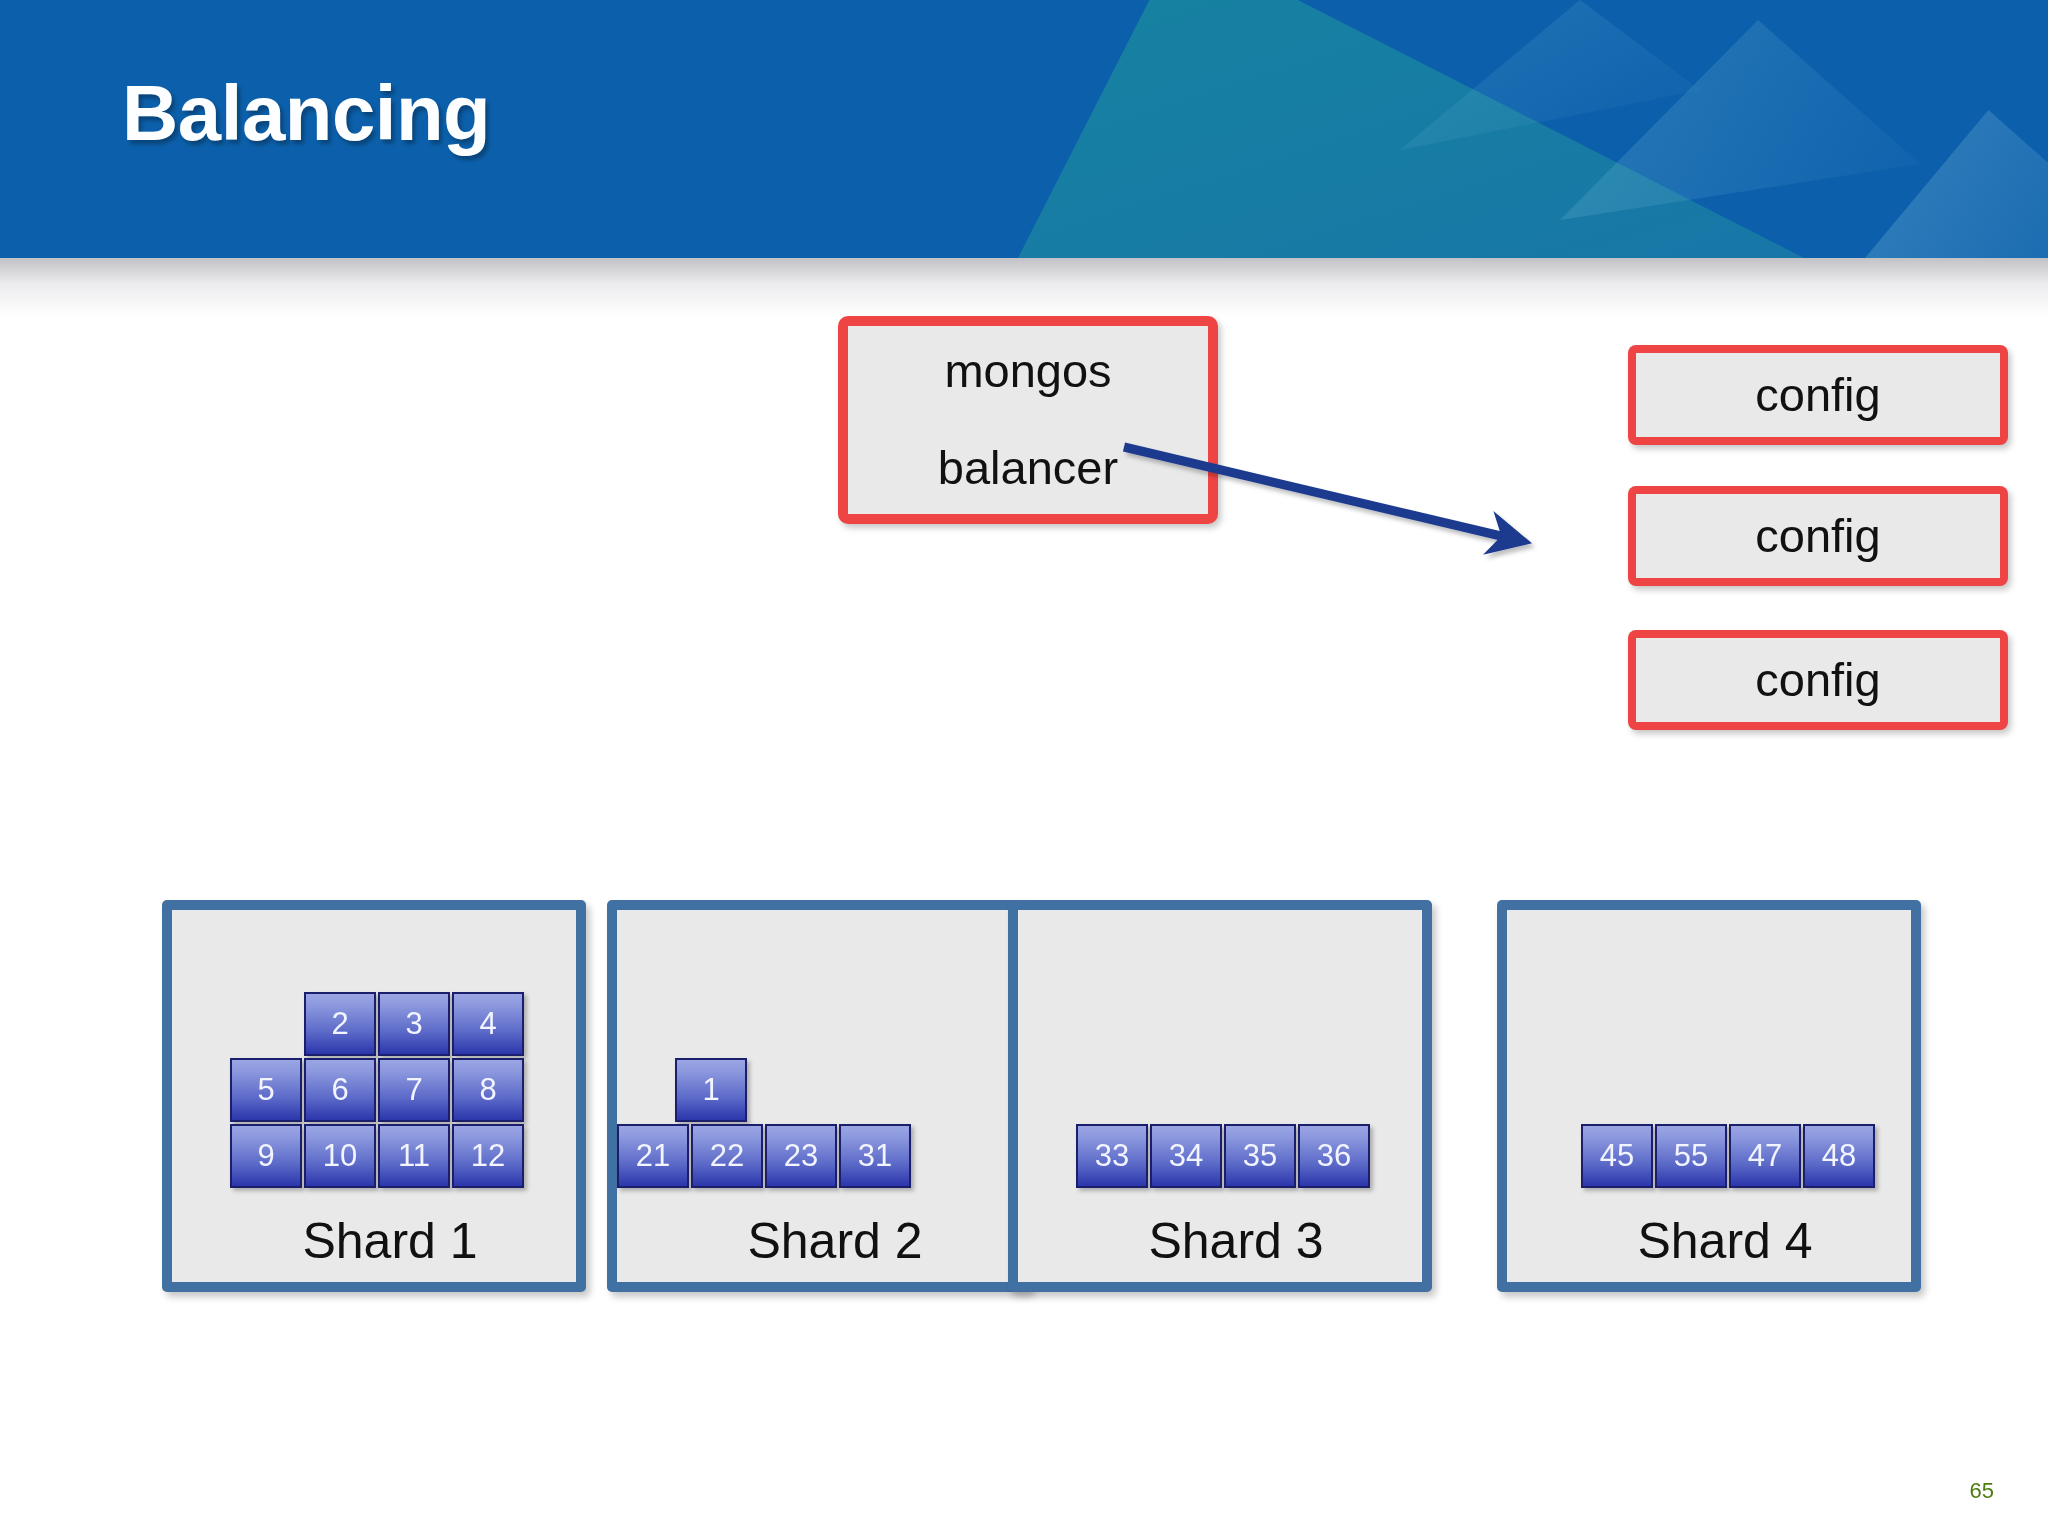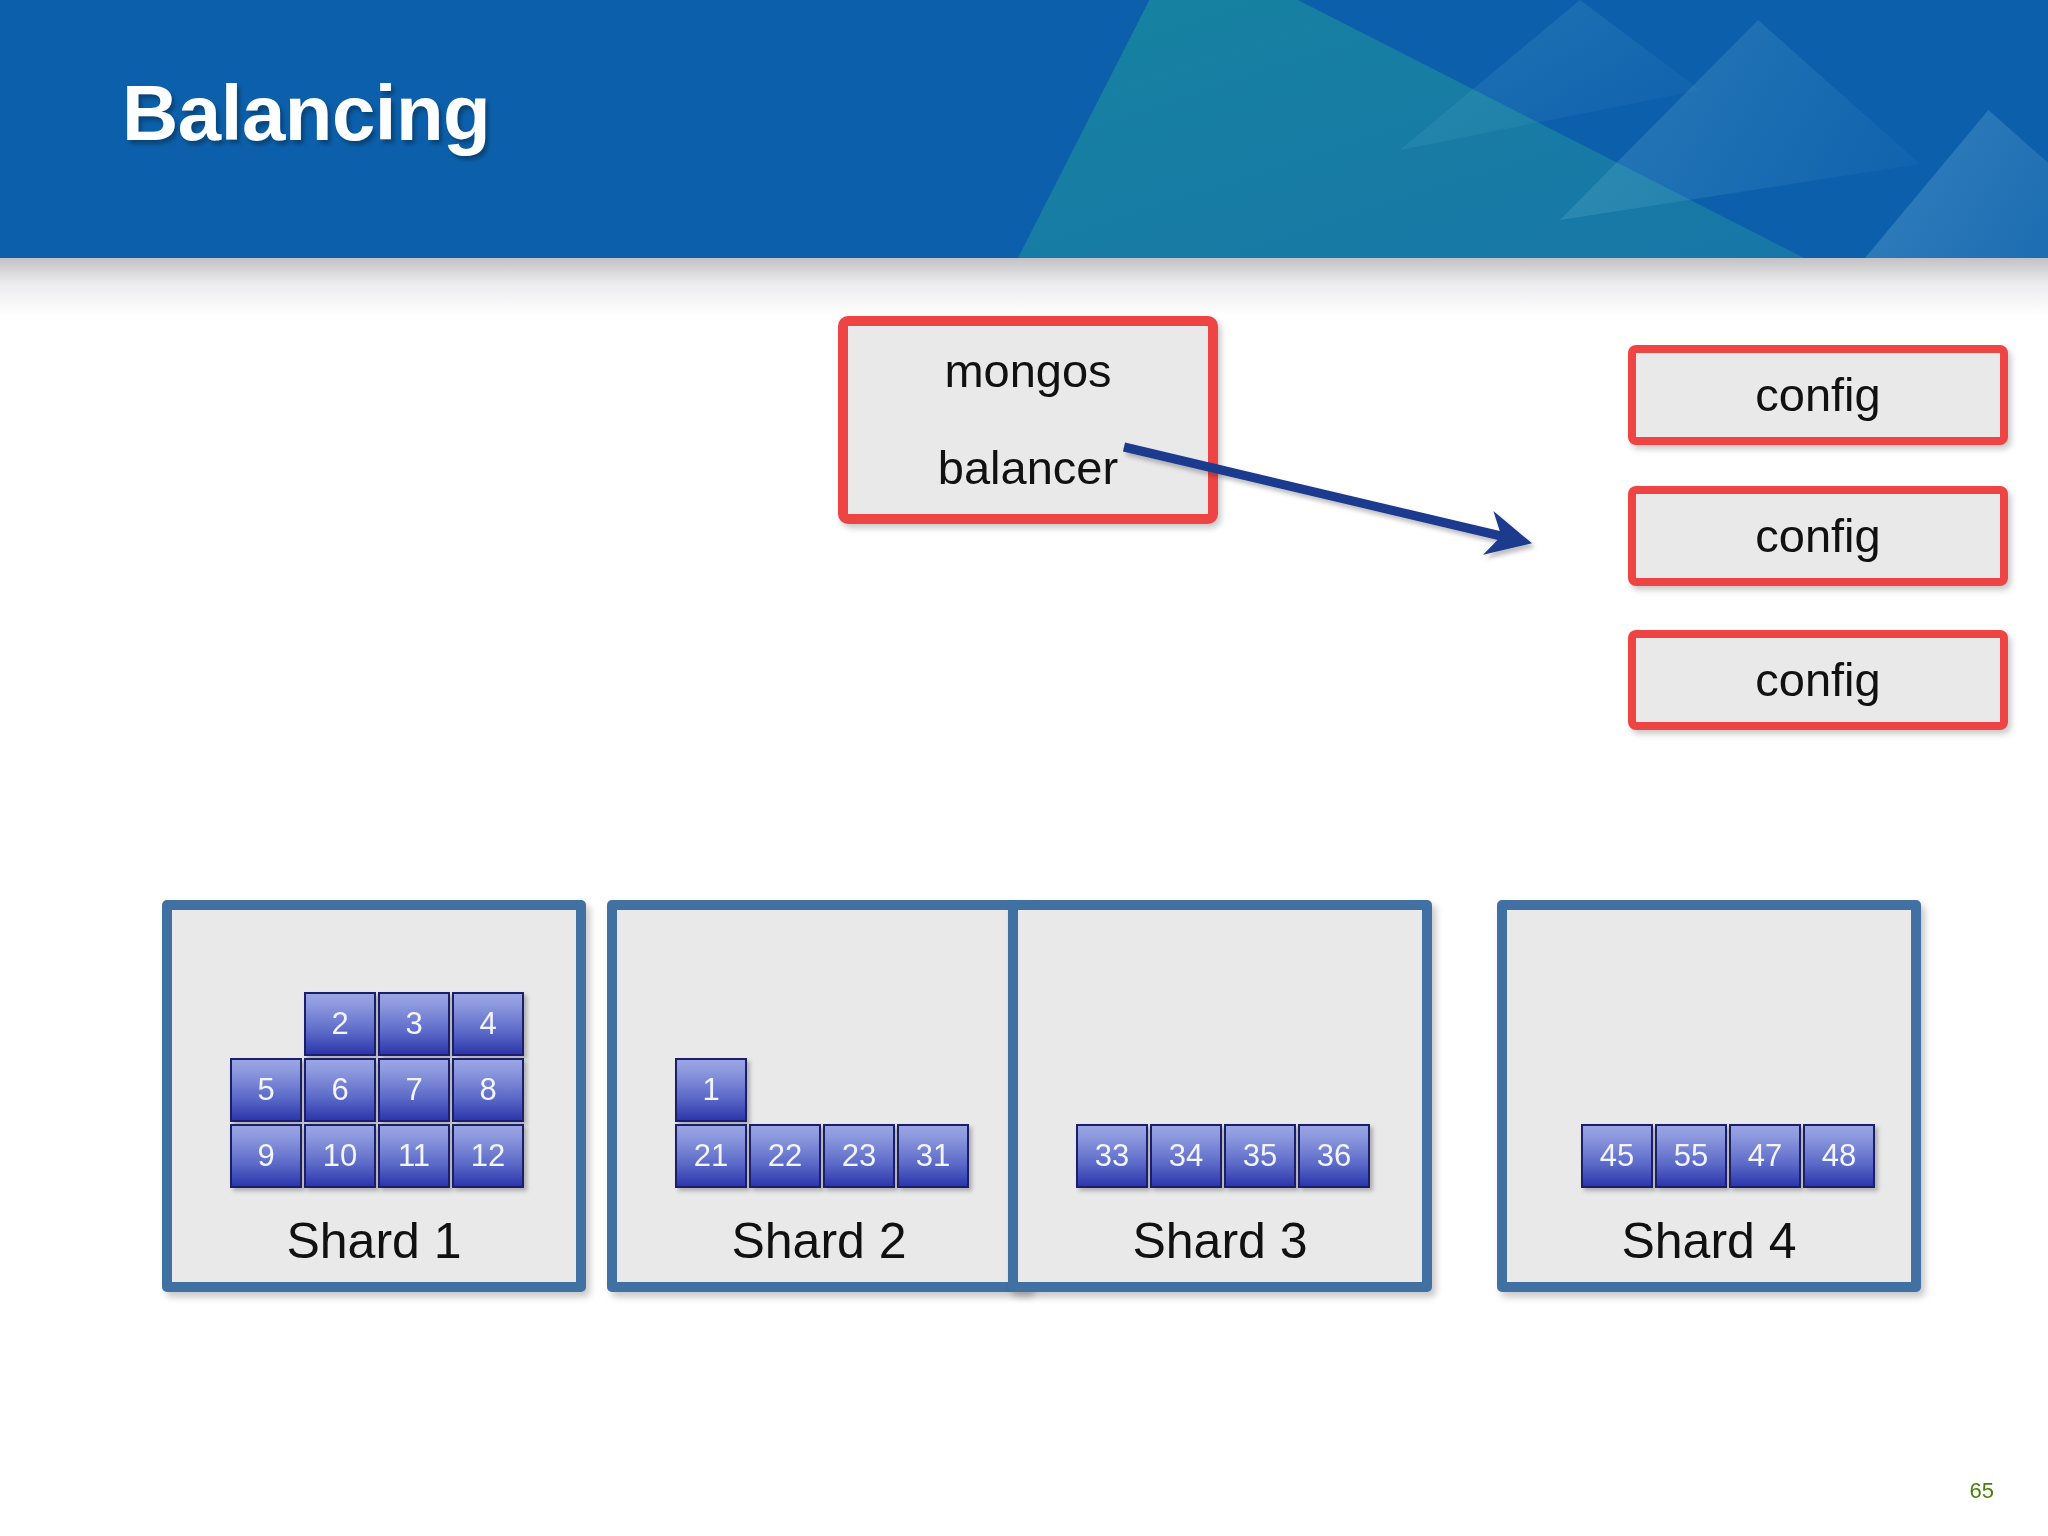--- a/index.html
+++ b/index.html
@@ -152,20 +152,21 @@
     box-sizing: border-box;
   }
   .shard-label {
     position: absolute;
     left: 0;
     bottom: 12px;
     width: 100%;
     text-align: center;
     font-size: 50px;
     color: #111111;
+    padding-left: 16px;
   }
   .chunk-area {
     position: absolute;
     left: 0;
     bottom: 92px;
     width: 100%;
   }
   .chunk-row {
     display: flex;
     justify-content: flex-start;
@@ -270,21 +271,21 @@
           </div>
           <div class="shard-label">Shard 1</div>
         </div>
       </div>
       <div class="shard-panel" style="left: 607px;">
         <div class="shard-inner">
           <div class="chunk-area">
             <div class="chunk-row" style="padding-left: 58px;">
               <div class="chunk">1</div>
             </div>
-            <div class="chunk-row" style="padding-left: 58px;">
+            <div class="chunk-row" style="">
               <div class="chunk">21</div>
               <div class="chunk">22</div>
               <div class="chunk">23</div>
               <div class="chunk">31</div>
             </div>
           </div>
           <div class="shard-label">Shard 2</div>
         </div>
       </div>
       <div class="shard-panel" style="left: 1008px;">

